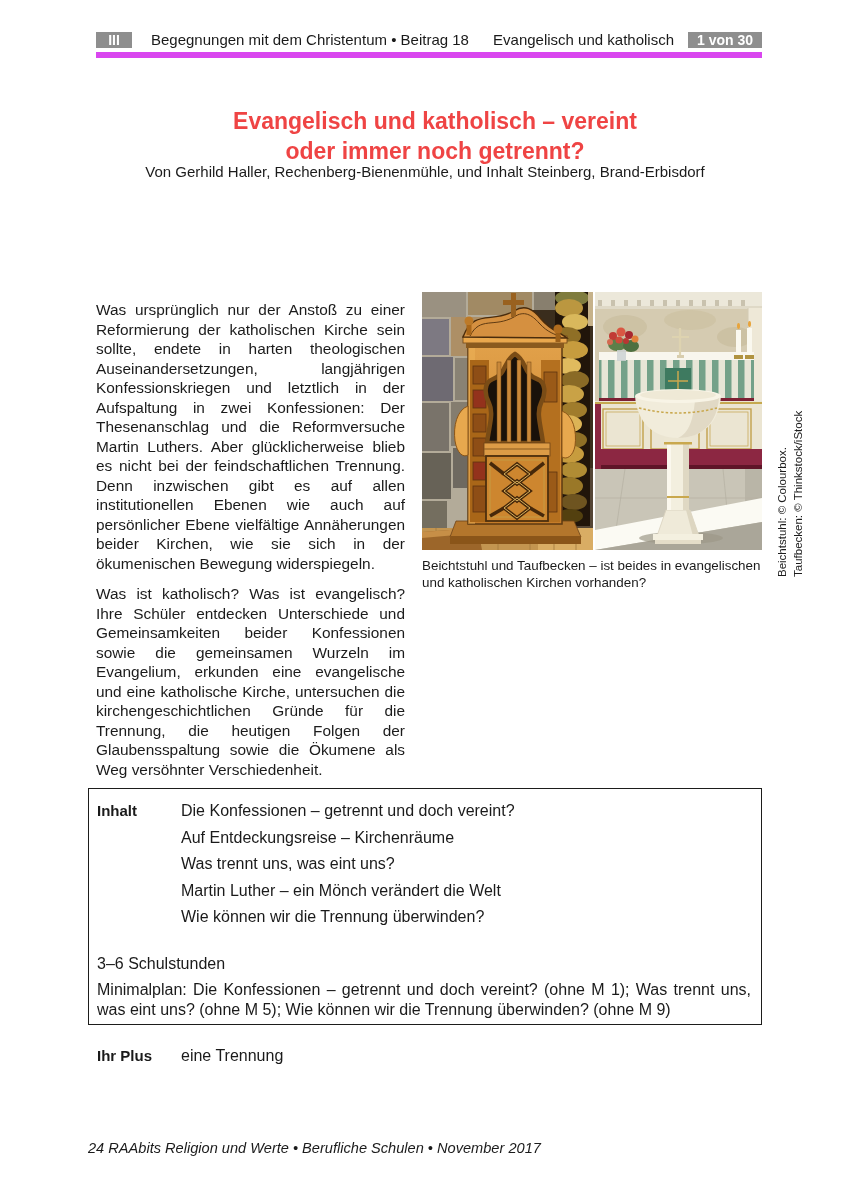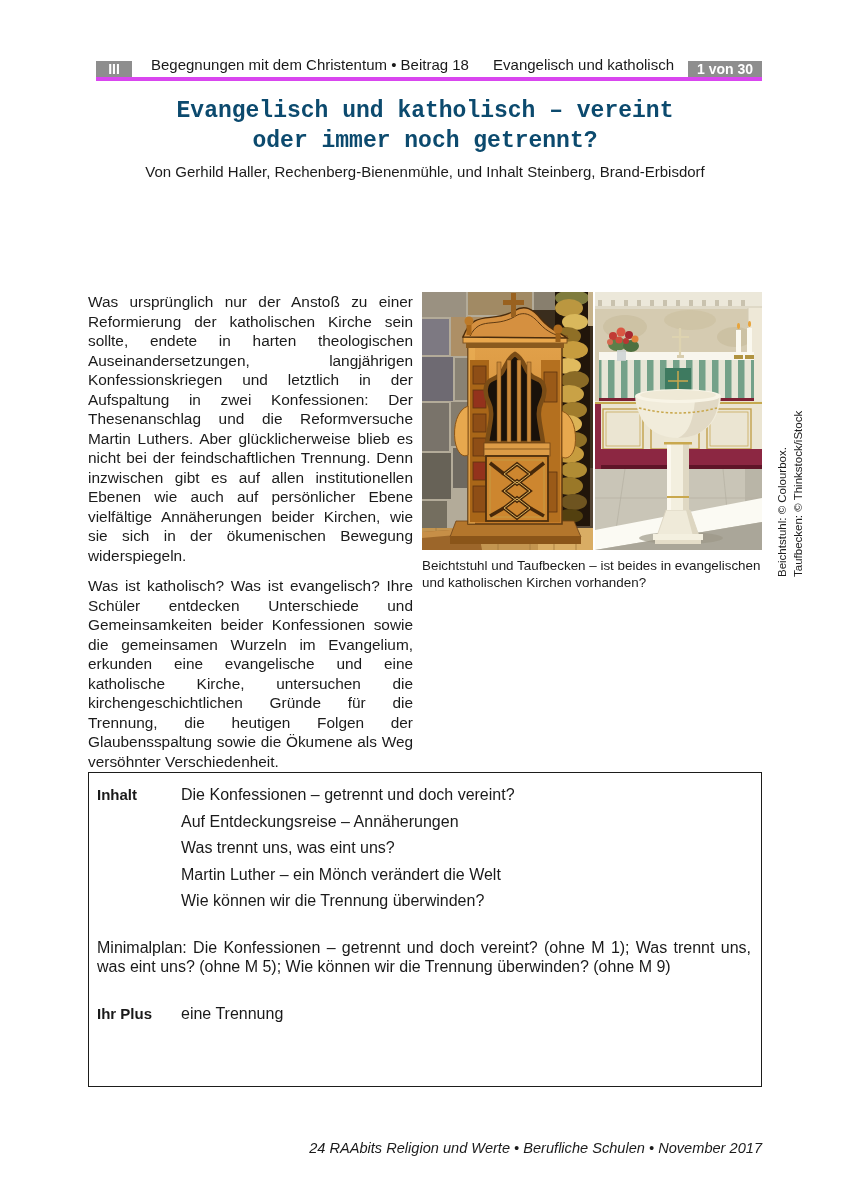--- a/index.html
+++ b/index.html
@@ -3,69 +3,69 @@
 <meta charset="utf-8">
 <style>
   html,body{margin:0;padding:0;background:#ffffff;}
   .page{
     position:relative;width:848px;height:1200px;background:#ffffff;overflow:hidden;
     font-family:"Liberation Sans",sans-serif;color:#1a1a1a;
   }
   
   .header{
     position:absolute;top:28px;left:96px;width:666px;height:24px;
-    display:flex;align-items:flex-end;border-bottom:4px solid #d946ef;margin-top:25px;
+    display:flex;align-items:center;border-bottom:6px solid #d946ef;
   }
   .badge{background:#8e8e8e;color:#ffffff;font-weight:bold;font-size:14px;
     display:flex;align-items:center;justify-content:center;}
   .badge-section{width:36px;}
   .badge-pages{width:74px;}
   .header-series{margin-left:19px;font-size:15px;line-height:24px;}
   .header-spacer{flex:1;}
   .header-topic{font-size:15px;line-height:24px;margin-right:14px;}
   
   .title{
-    position:absolute;top:96px;left:88px;width:674px;margin:0;
-    font-size:23px;font-weight:bold;line-height:30px;text-align:center;white-space:pre-line;color:#0c4a6e;font-family:Liberation Mono, monospace;
+    position:absolute;top:96px;left:88px;width:674px;margin:10px;
+    font-size:23px;font-weight:bold;line-height:30px;text-align:center;white-space:pre-line;color:#ef4444;
   }
   .author{
     position:absolute;top:163px;left:88px;width:674px;margin:0;
     font-size:15px;text-align:center;color:#1b1b1b;
   }
   
   .content-row{position:absolute;top:292px;left:88px;width:674px;display:flex;gap:9px;}
   .text-col{width:325px;}
   .text-col p{
-    margin:0;font-size:15.4px;line-height:19.5px;text-align:justify;
+    margin:8px;font-size:15.4px;line-height:19.5px;text-align:justify;
     hyphens:auto;-webkit-hyphens:auto;color:#1b1b1b;
   }
   .text-col p + p{margin-top:11px;}
   .figure-col{width:340px;}
   .figure-col svg{display:block;}
   .caption{
     margin:8px 0 0 0;font-size:13.4px;line-height:16.5px;text-align:left;color:#1b1b1b;
   }
   .credit{
     position:absolute;left:645px;top:416px;width:290px;height:32px;
     transform:rotate(-90deg);font-size:11.5px;line-height:16px;
     white-space:pre-line;text-align:left;color:#1c1c1c;
   }
   
   .infobox{
-    position:absolute;top:772px;left:88px;width:674px;height:315px;
+    position:absolute;top:788px;left:88px;width:674px;height:237px;
     border:1.5px solid #1d1d1b;box-sizing:border-box;padding:12px 10px 10px 8px;
   }
   .ib-row{display:flex;margin-bottom:20px;}
   .ib-label{width:84px;flex-shrink:0;font-weight:bold;font-size:15px;line-height:19.5px;}
   .ib-items{flex:1;}
   .ib-item{font-size:16px;line-height:19.5px;margin:0 0 7px 0;text-align:justify;}
   
   .footer{
     position:absolute;top:1140px;left:88px;width:674px;margin:0;
-    text-align:right;font-style:italic;font-size:14.6px;color:#1b1b1b;
+    font-style:italic;font-size:14.6px;color:#1b1b1b;
   }
 </style>
 </head>
 <body>
 
 <div class="page">
 
   <div class="header">
     <span class="badge badge-section">III</span>
     <span class="header-series">Begegnungen mit dem Christentum • Beitrag 18</span>
@@ -304,28 +304,29 @@
   </div>
 
   <div class="credit">Beichtstuhl: © Colourbox.
 Taufbecken: © Thinkstock/iStock</div>
 
   <div class="infobox">
     <div class="ib-row">
       <div class="ib-label">Inhalt</div>
       <div class="ib-items">
         <p class="ib-item">Die Konfessionen – getrennt und doch vereint?</p>
-        <p class="ib-item">Auf Entdeckungsreise – Annäherungen</p>
+        <p class="ib-item">Auf Entdeckungsreise – Kirchenräume</p>
         <p class="ib-item">Was trennt uns, was eint uns?</p>
         <p class="ib-item">Martin Luther – ein Mönch verändert die Welt</p>
         <p class="ib-item">Wie können wir die Trennung überwinden?</p>
       </div>
     </div>
     <div class="ib-row">
       <div class="ib-items">
+        <p class="ib-item">3–6 Schulstunden</p>
         <p class="ib-item">Minimalplan: Die Konfessionen – getrennt und doch vereint? (ohne M 1); Was trennt uns, was eint uns? (ohne M 5); Wie können wir die Trennung überwinden? (ohne M 9)</p>
       </div>
     </div>
     <div class="ib-row">
       <div class="ib-label">Ihr Plus</div>
       <div class="ib-items">
         <p class="ib-item">eine Trennung</p>
       </div>
     </div>
   </div>

